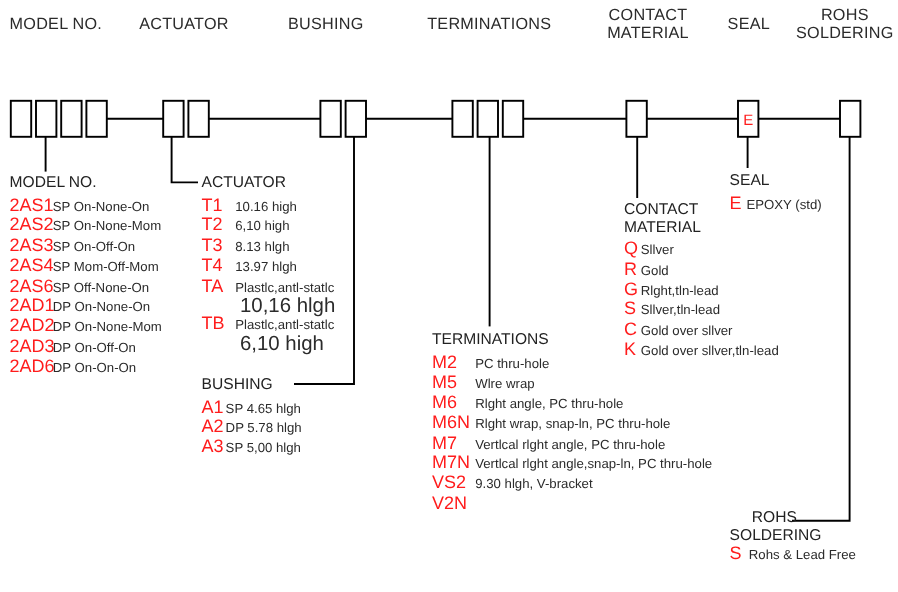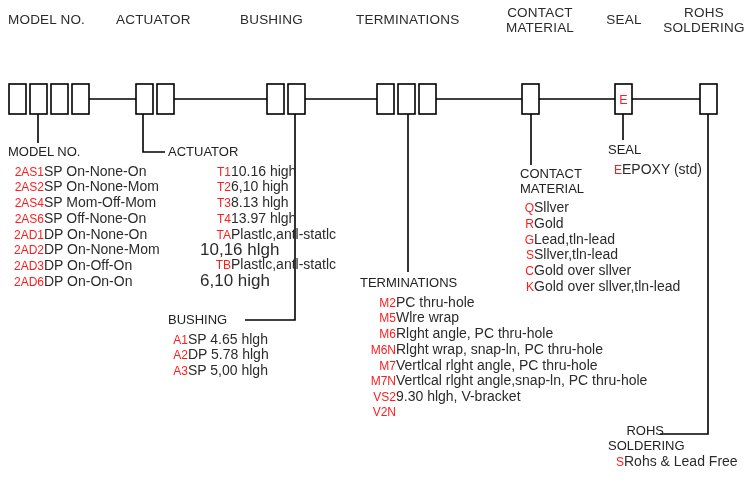--- a/index.html
+++ b/index.html
@@ -39,42 +39,41 @@
   .rows{display:block;}
   .row{
     display:flex;
     align-items:baseline;
     line-height:13.6px;
     white-space:pre;
     margin-bottom:1.2px;
   }
   .code{
     color:#ff1c1c;
-    font-size:12px;
+    font-size:15px;
     flex:0 0 auto;
     white-space:pre;
-    text-align:right;
   }
   .desc{
     color:#2b2b2b;
-    font-size:14px;
+    font-size:11px;
     white-space:pre;
   }
   .cont{
     color:#2b2b2b;
     font-size:17px;
     white-space:pre;
     line-height:13.6px;
     margin-bottom:1.2px;
   }
 
   
   .w-model .code{width:36px;}
   .w-model .desc{}
-  .w-act  .code{width:28px;margin-left:35px;}
+  .w-act  .code{width:28px;}
   .w-bush .code{width:20px;}
   .w-term .code{width:36px;}
   .w-cont .code{width:14px;}
   .w-seal .code{width:14px;}
   .w-rohs .code{width:16px;}
 
   .sq{
     display:inline-block;
     width:7px;height:7px;
     border:1.3px solid #ff1c1c;
@@ -157,20 +156,21 @@
     </g>
 
     <text x="623.5" y="104" text-anchor="middle" font-family="Liberation Sans, sans-serif" font-size="12.5" fill="#ff1c1c" id="seal-code-text">E</text>
   </svg>
 
   <div class="blk w-model" style="left:8px;top:145px;">
     <div class="blk-title">MODEL NO.</div>
     <div class="rows">
         <div class="row"><span class="code">2AS1</span><span class="desc">SP On-None-On</span></div>
         <div class="row"><span class="code">2AS2</span><span class="desc">SP On-None-Mom</span></div>
+        <div class="row"><span class="code">2AS3</span><span class="desc">SP On-Off-On</span></div>
         <div class="row"><span class="code">2AS4</span><span class="desc">SP Mom-Off-Mom</span></div>
         <div class="row"><span class="code">2AS6</span><span class="desc">SP Off-None-On</span></div>
         <div class="row"><span class="code">2AD1</span><span class="desc">DP On-None-On</span></div>
         <div class="row"><span class="code">2AD2</span><span class="desc">DP On-None-Mom</span></div>
         <div class="row"><span class="code">2AD3</span><span class="desc">DP On-Off-On</span></div>
         <div class="row"><span class="code">2AD6</span><span class="desc">DP On-On-On</span></div>
       </div>
   </div>
 
   <div class="blk w-act" style="left:168px;top:145px;">
@@ -209,21 +209,21 @@
         <div class="row"><span class="code">V2N</span></div>
       </div>
   </div>
 
   <div class="blk w-cont" style="left:520px;top:167px;">
     <div class="blk-title">CONTACT
 MATERIAL</div>
     <div class="rows">
         <div class="row"><span class="code">Q</span><span class="desc">Sllver</span></div>
         <div class="row"><span class="code">R</span><span class="desc">Gold</span></div>
-        <div class="row"><span class="code">G</span><span class="desc">Lead,tln-lead</span></div>
+        <div class="row"><span class="code">G</span><span class="desc">Rlght,tln-lead</span></div>
         <div class="row"><span class="code">S</span><span class="desc">Sllver,tln-lead</span></div>
         <div class="row"><span class="code">C</span><span class="desc">Gold over sllver</span></div>
         <div class="row"><span class="code">K</span><span class="desc">Gold over sllver,tln-lead</span></div>
       </div>
   </div>
 
   <div class="blk w-seal" style="left:608px;top:143px;">
     <div class="blk-title">SEAL</div>
     <div class="rows">
         <div class="row"><span class="code">E</span><span class="desc">EPOXY (std)</span></div>

